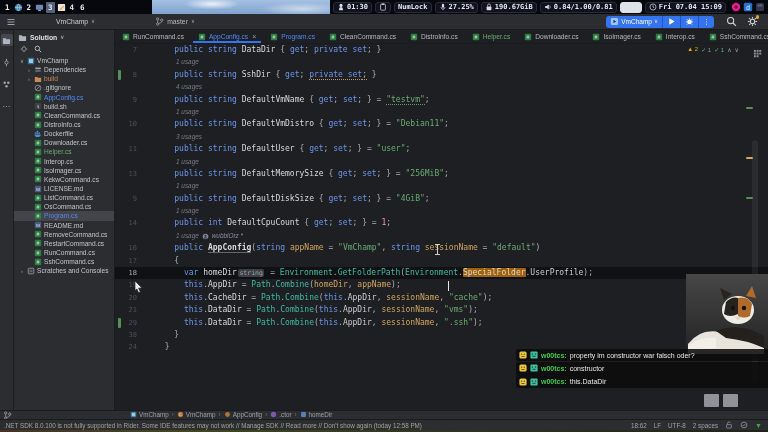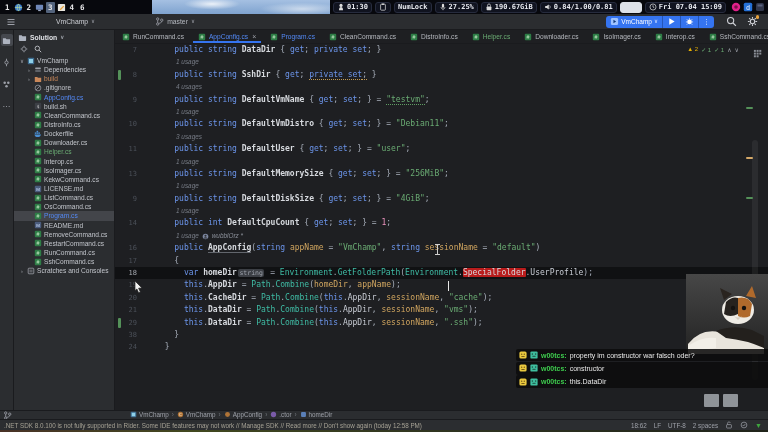--- a/index.html
+++ b/index.html
@@ -82,30 +82,30 @@
   .crow.cur{background:#101113;}
   .gut{width:40px;padding-right:18px;text-align:right;font:7px/12.4px "DejaVu Sans Mono",monospace;color:#4B5059;flex:0 0 auto;}
   .gut.curnum{color:#A8ACB3;}
   .chg{position:absolute;left:3px;top:1.5px;width:2.5px;height:9.5px;background:#549159;border-radius:1px;}
   .codeln{margin:0;font:8px/12.4px "DejaVu Sans Mono",monospace;white-space:pre;}
   .codeln.inlay{font:italic 6.4px/12.4px "Liberation Sans",sans-serif;color:#787D87;padding-left:21px;display:flex;align-items:center;gap:3px;}
   .codeln.inlay .avat{width:7px;height:7px;}
   .codeln.inlay .author{color:#8C919B;}
   .tk-ws{color:#1E1F22;}
   .tk-kw{color:#6C95EB;}
-  .tk-def{color:#D6D9DE;font-weight:bold;}
+  .tk-def{color:#D6D9DE;font-weight:normal;}
   .tk-ctor{color:#D6D9DE;font-weight:bold;border-bottom:1px solid #62666d;}
   .tk-pc{color:#A9B0BC;}
   .tk-str{color:#6AAB73;}
   .tk-num{color:#ED94C0;}
   .tk-cls{color:#3FBCA5;}
   .tk-mth{color:#3FBCA5;}
   .tk-par{color:#D0A55F;}
   .tk-id{color:#C8CCD4;}
-  .tk-hl{color:#D6D9DE;background:#b91c1c;border-radius:1px;}
+  .tk-hl{color:#D6D9DE;background:#a16207;border-radius:1px;}
   .tk-uw{border-bottom:1px dotted #C29A52;}
   .tk-ut{border-bottom:1px dotted #5F9E63;}
   .tk-chip{background:#3C3F45;color:#9DA2AB;border-radius:2px;font-size:6.5px;padding:0 1.5px;margin:0 1px;}
   #caret{position:absolute;left:333px;top:236.5px;width:1px;height:10px;background:#E8E8E8;}
 
   #inspections{position:absolute;right:26px;top:0;height:10px;display:flex;align-items:center;gap:3px;font-size:6px;color:#9DA0A8;background:#1E1F22;padding:0 3px;}
   #inspections .warn{color:#E8B104;}
   #inspections .ok{color:#6AAB73;}
   #grid-btn{position:absolute;right:6px;top:5px;width:9px;height:9px;}
   #sb-track{position:absolute;right:10px;top:96px;width:6px;height:240px;background:rgba(255,255,255,.06);border-radius:3px;}

